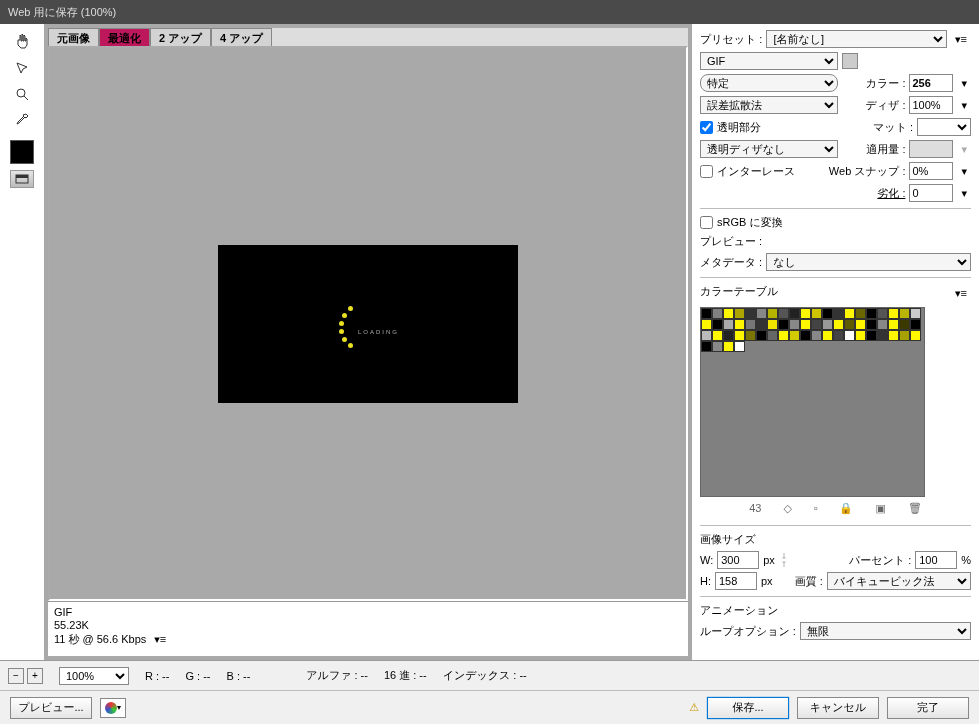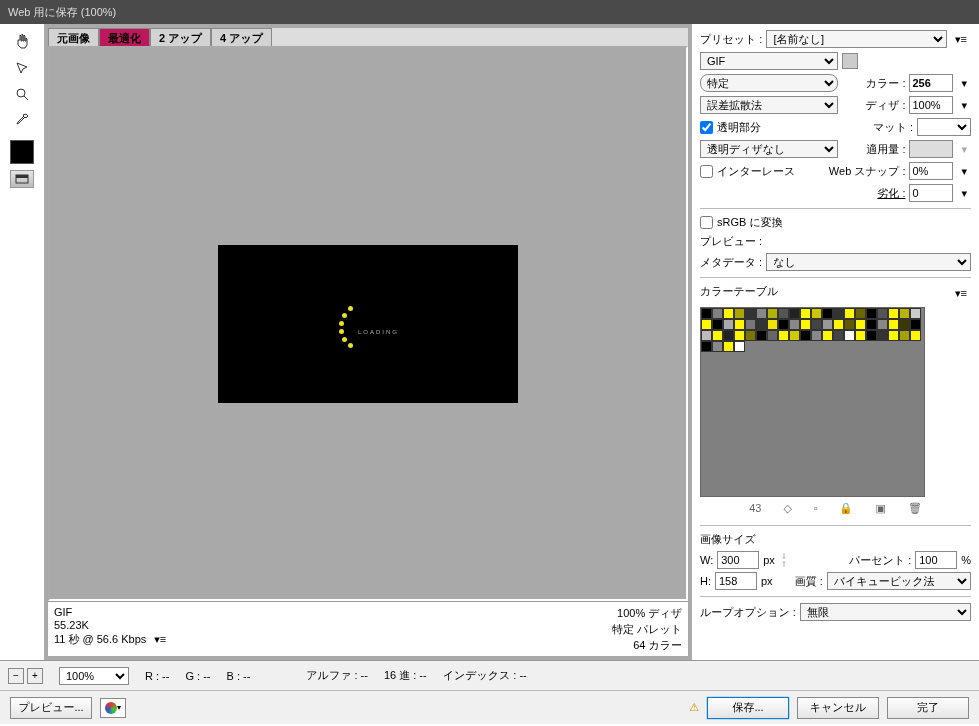--- a/index.html
+++ b/index.html
@@ -107,25 +107,20 @@
     </div>
     <div class="infobar">
       <div class="left">
         <span>GIF</span>
         <span>55.23K</span>
         <span style="display:flex;align-items:center;gap:4px;">
             <span>11 秒 @ 56.6 Kbps</span>
             <span class="menuicon">▾≡</span>
           </span>
       </div>
-      <div class="right">
-        <span>100% ディザ</span>
-        <span>特定 パレット</span>
-        <span>64 カラー</span>
-      </div>
     </div>
   </div>
 
   <div class="sidepanel">
     <div class="row">
       <span class="lbl">プリセット :</span>
       <select class="dd"><option>[名前なし]</option></select>
       <span class="menuicon">▾≡</span>
     </div>
     <div class="row">
@@ -282,20 +277,21 @@
       <div class="imgrow">
         <span class="lbl">H:</span>
         <input class="num" value="158" style="">
         <span class="lbl">px</span>
         <span class="lbl" style="margin-left:18px;">画質 :</span>
         <select class="dd" style="flex:1;"><option>バイキュービック法</option></select>
       </div>
     </div>
 
     <div class="sect">
+      <div class="secthead">アニメーション</div>
       <div class="row">
           <span class="lbl">ループオプション :</span>
           <select class="dd"><option>無限</option></select>
         </div>
     </div>
   </div>
 </div>
 
 <div class="statusbar">
   <div class="sgrp">

